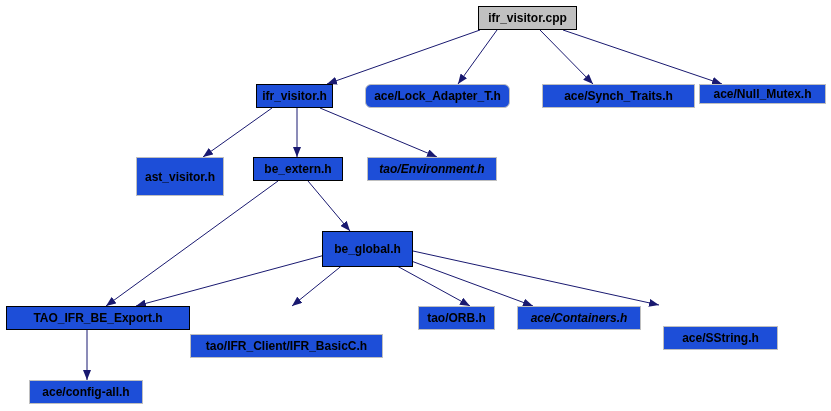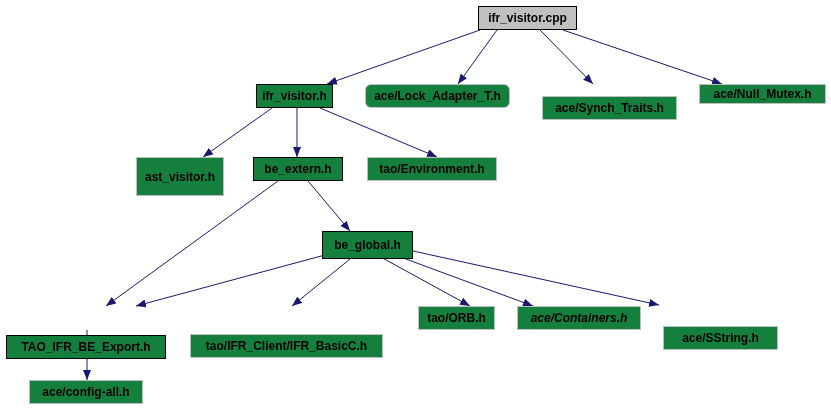--- a/index.html
+++ b/index.html
@@ -18,21 +18,21 @@
   #edges-svg {
     position: absolute;
     left: 0;
     top: 0;
     width: 831px;
     height: 411px;
   }
   .graph-node {
     position: absolute;
     box-sizing: border-box;
-    background: #15803d;
+    background: #1d4ed8;
     border: 1px solid #bfbfbf;
     display: flex;
     align-items: center;
     justify-content: center;
     font-size: 12px;
     font-weight: bold;
     color: #000000;
     white-space: nowrap;
     overflow: hidden;
   }
@@ -70,26 +70,26 @@
         <line x1="377" y1="255" x2="470" y2="306" stroke="#191970" stroke-width="1" marker-end="url(#arrowhead)"></line>
         <line x1="395" y1="255" x2="533" y2="306" stroke="#191970" stroke-width="1" marker-end="url(#arrowhead)"></line>
         <line x1="413" y1="251" x2="659" y2="305" stroke="#191970" stroke-width="1" marker-end="url(#arrowhead)"></line>
         <line x1="87" y1="330" x2="87" y2="380" stroke="#191970" stroke-width="1" marker-end="url(#arrowhead)"></line>
       </g>
   </svg>
   <div id="nodes-layer">
       <div class="graph-node root" style="left: 478px; top: 6px; width: 99px; height: 24px; background: rgb(192, 192, 192);">ifr_visitor.cpp</div>
       <div class="graph-node documented" style="left: 256px; top: 84px; width: 77px; height: 24px;">ifr_visitor.h</div>
       <div class="graph-node external" style="left: 365px; top: 84px; width: 145px; height: 24px; border-radius: 6px;">ace/Lock_Adapter_T.h</div>
-      <div class="graph-node external" style="left: 542px; top: 96px; width: 135px; height: 24px;">ace/Synch_Traits.h</div>
+      <div class="graph-node external" style="left: 542px; top: 84px; width: 153px; height: 24px;">ace/Synch_Traits.h</div>
       <div class="graph-node external" style="left: 699px; top: 84px; width: 127px; height: 20px;">ace/Null_Mutex.h</div>
       <div class="graph-node external" style="left: 136px; top: 157px; width: 88px; height: 39px;">ast_visitor.h</div>
       <div class="graph-node documented" style="left: 253px; top: 157px; width: 90px; height: 24px;">be_extern.h</div>
-      <div class="graph-node external" style="left: 367px; top: 157px; width: 130px; height: 24px;">tao/Environment.h</div>
-      <div class="graph-node documented" style="left: 322px; top: 231px; width: 91px; height: 28px;">be_global.h</div>
-      <div class="graph-node documented" style="left: 6px; top: 306px; width: 160px; height: 24px; margin-top: 29px;">TAO_IFR_BE_Export.h</div>
+      <div class="graph-node external" style="left: 367px; top: 157px; width: 130px; height: 24px; font-style: italic;">tao/Environment.h</div>
+      <div class="graph-node documented" style="left: 322px; top: 231px; width: 91px; height: 36px;">be_global.h</div>
+      <div class="graph-node documented" style="left: 6px; top: 306px; width: 184px; height: 24px;">TAO_IFR_BE_Export.h</div>
       <div class="graph-node external" style="left: 190px; top: 306px; width: 193px; height: 24px; margin-top: 28px;">tao/IFR_Client/IFR_BasicC.h</div>
       <div class="graph-node external" style="left: 418px; top: 306px; width: 77px; height: 24px;">tao/ORB.h</div>
       <div class="graph-node external" style="left: 517px; top: 306px; width: 124px; height: 24px; font-style: italic;">ace/Containers.h</div>
       <div class="graph-node external" style="left: 663px; top: 306px; width: 115px; height: 24px; margin-top: 20px;">ace/SString.h</div>
       <div class="graph-node external" style="left: 29px; top: 380px; width: 114px; height: 24px;">ace/config-all.h</div>
     </div>
 </div>
 
 </body></html>

